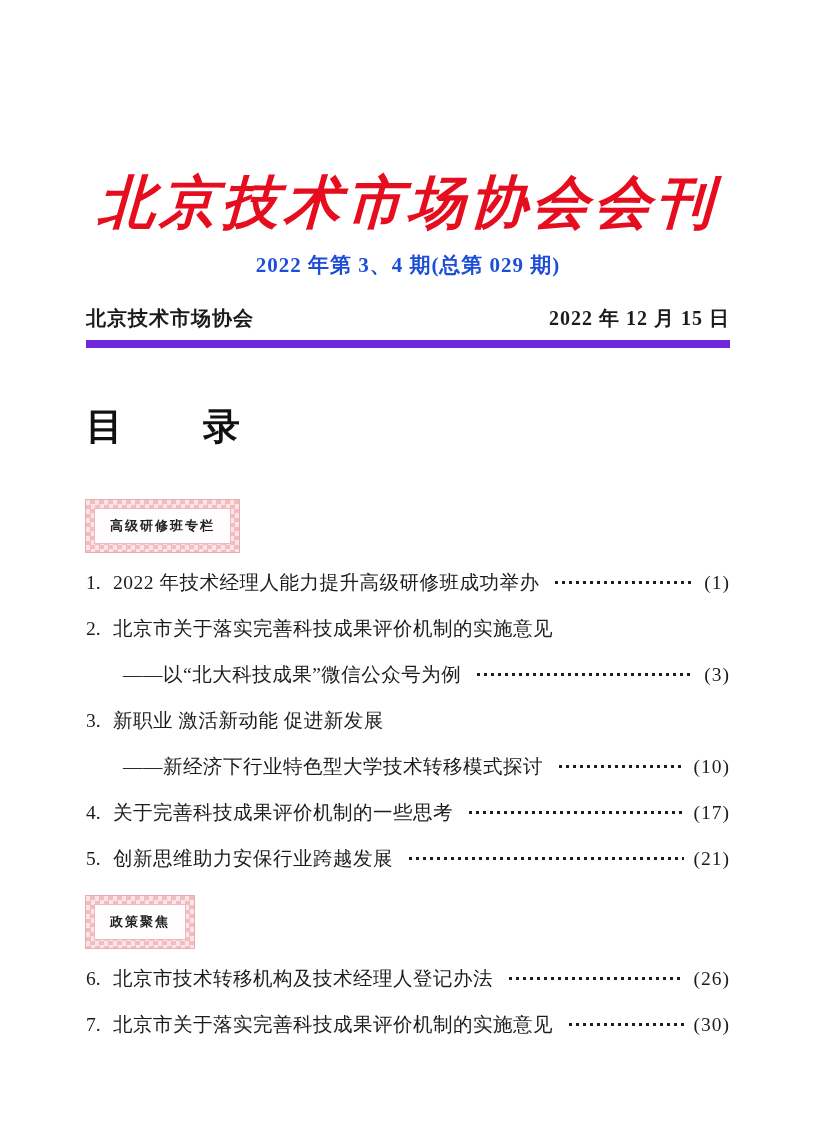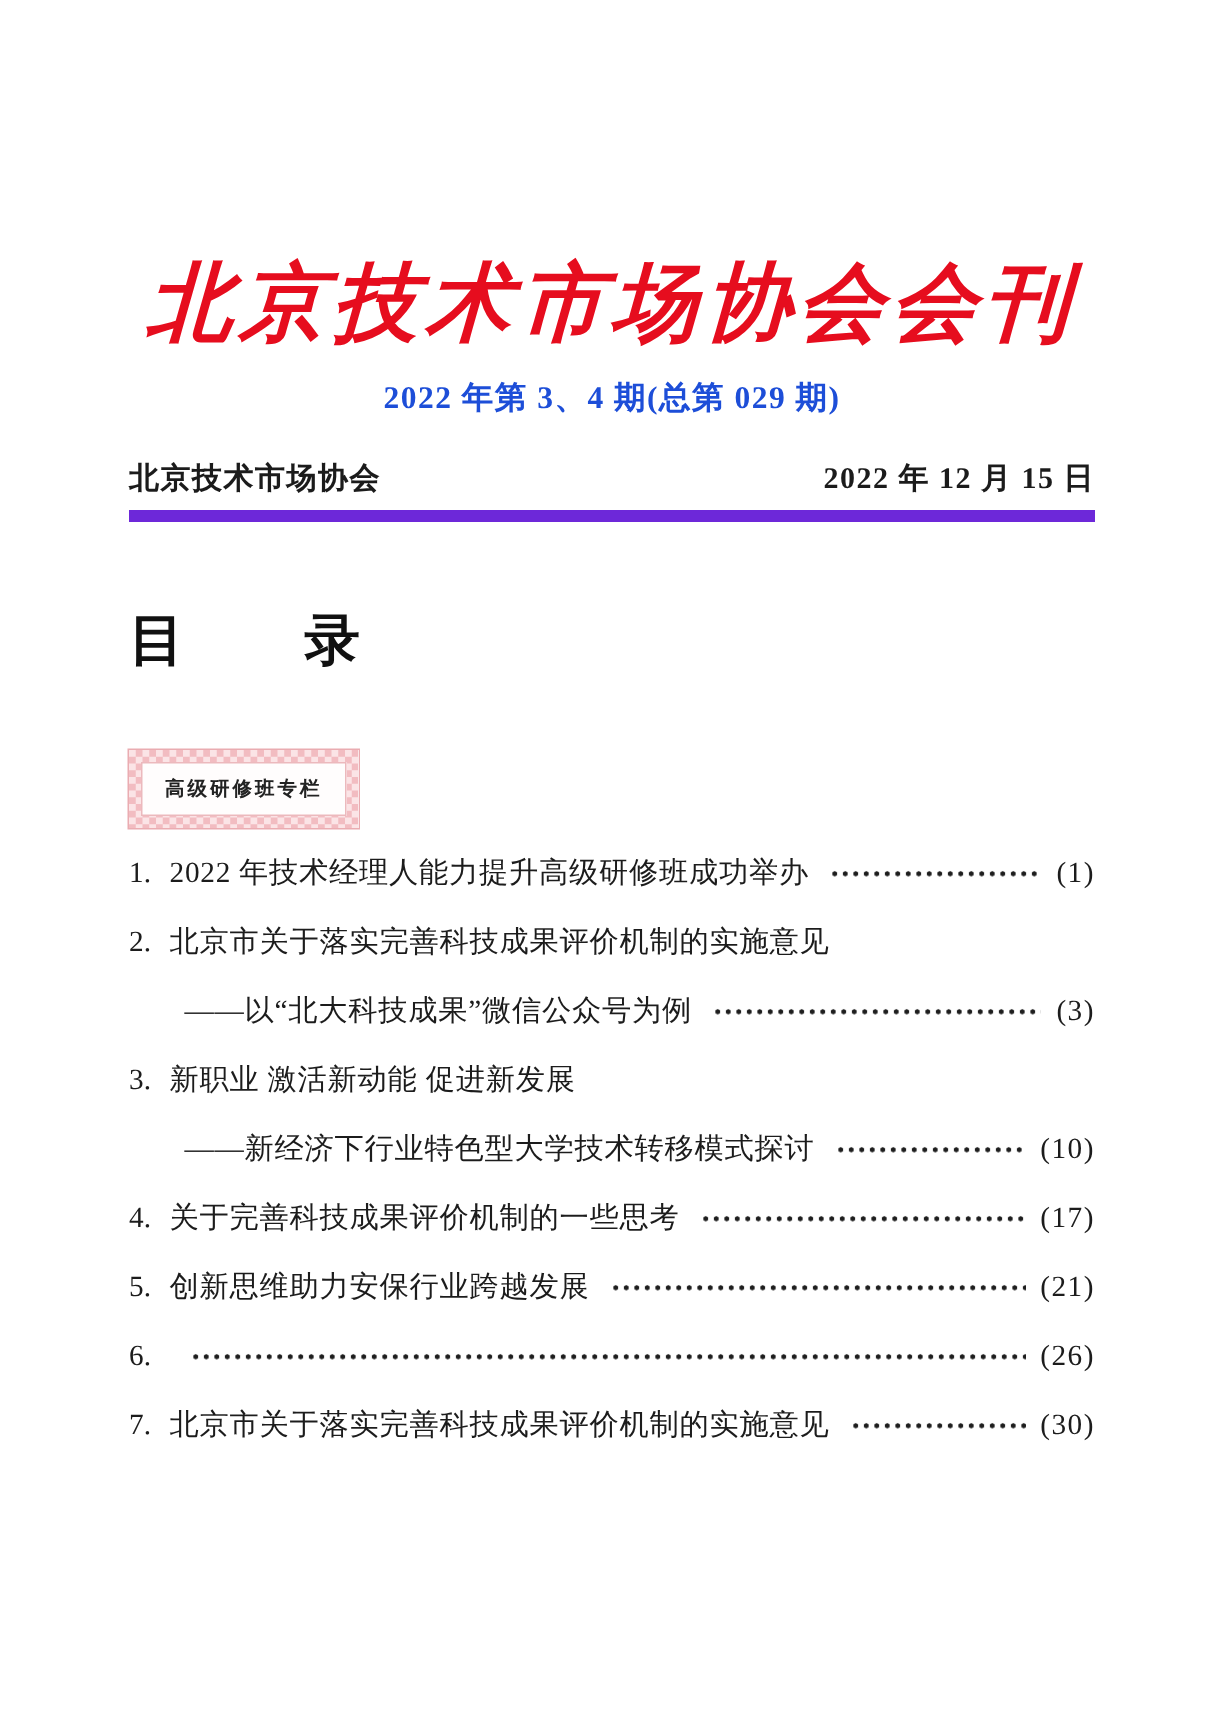--- a/index.html
+++ b/index.html
@@ -181,23 +181,27 @@
   <div class="toc-row">
     <span class="num">5.</span>
     <span class="entry-text">创新思维助力安保行业跨越发展</span>
     <span class="leader"></span>
     <span class="page-num">(21)</span>
   </div>
 </div>
   </div>
 
   <div class="toc-section">
+    <div class="badge-outer">
+      <div class="badge-inner">政策聚焦</div>
+    </div>
     <div>
   <div class="toc-row">
     <span class="num">6.</span>
+    <span class="entry-text">北京市技术转移机构及技术经理人登记办法</span>
     <span class="leader"></span>
     <span class="page-num">(26)</span>
   </div>
 
   <div class="toc-row">
     <span class="num">7.</span>
     <span class="entry-text">北京市关于落实完善科技成果评价机制的实施意见</span>
     <span class="leader"></span>
     <span class="page-num">(30)</span>
   </div>

